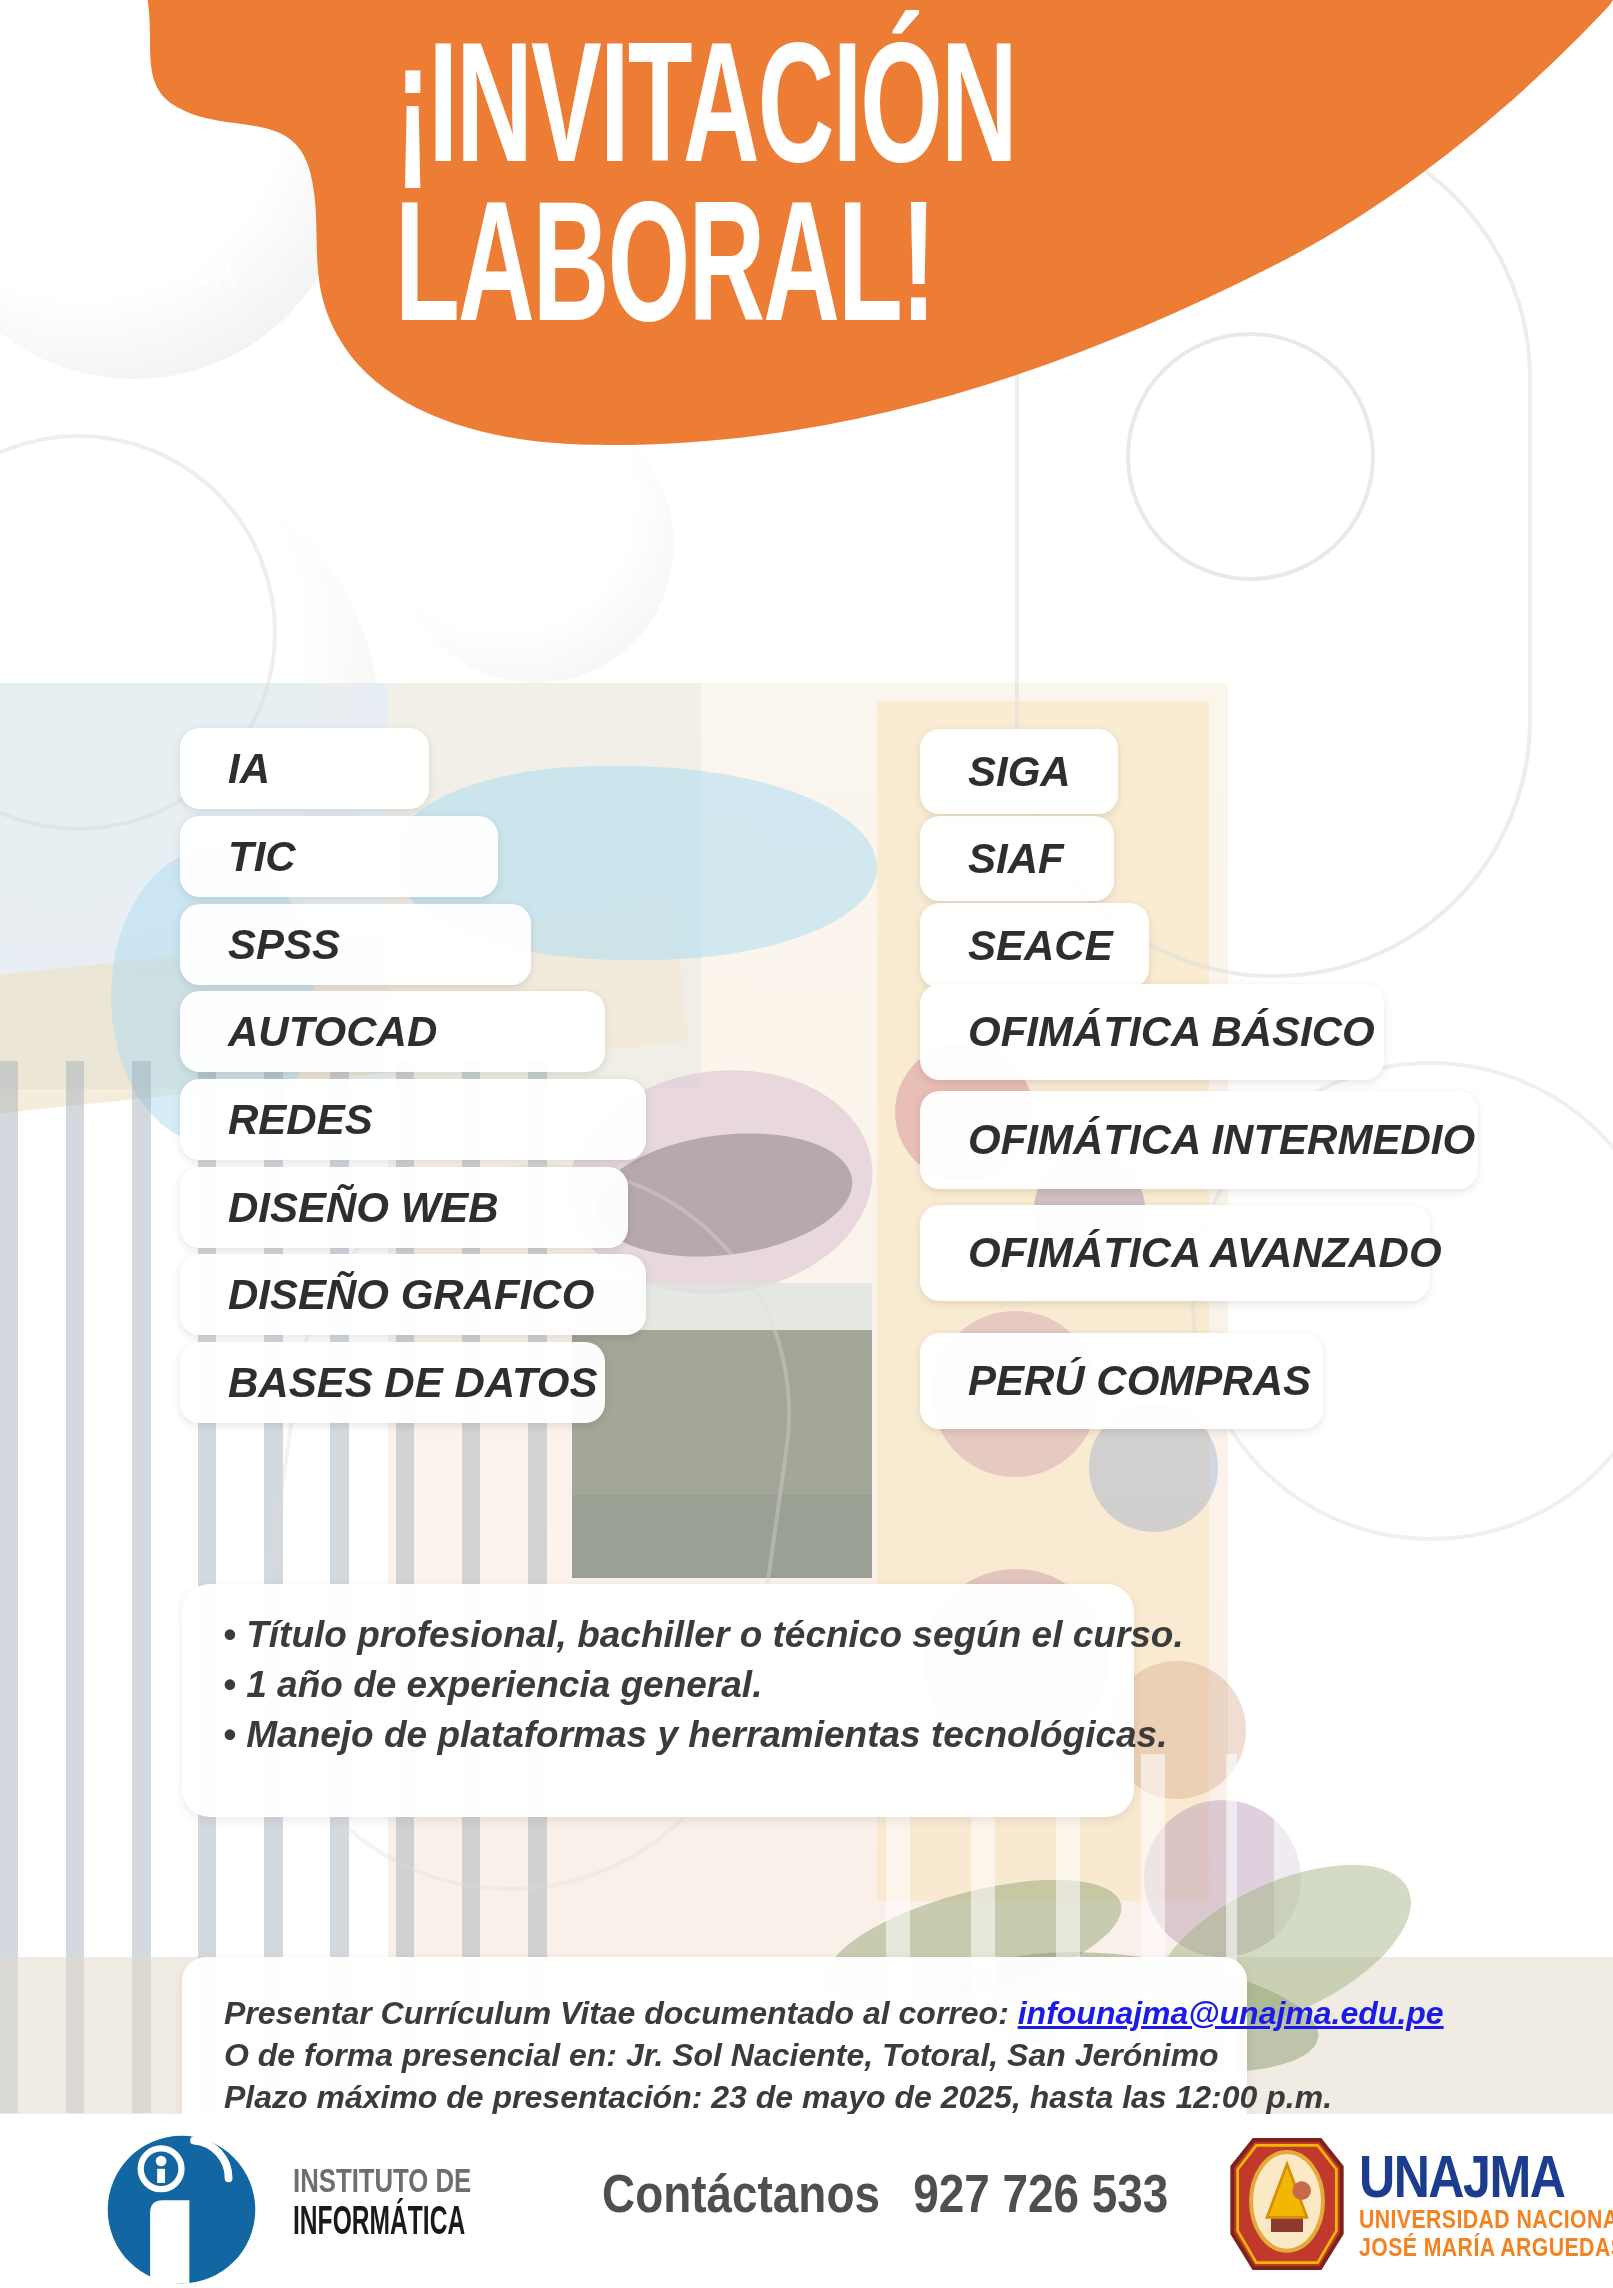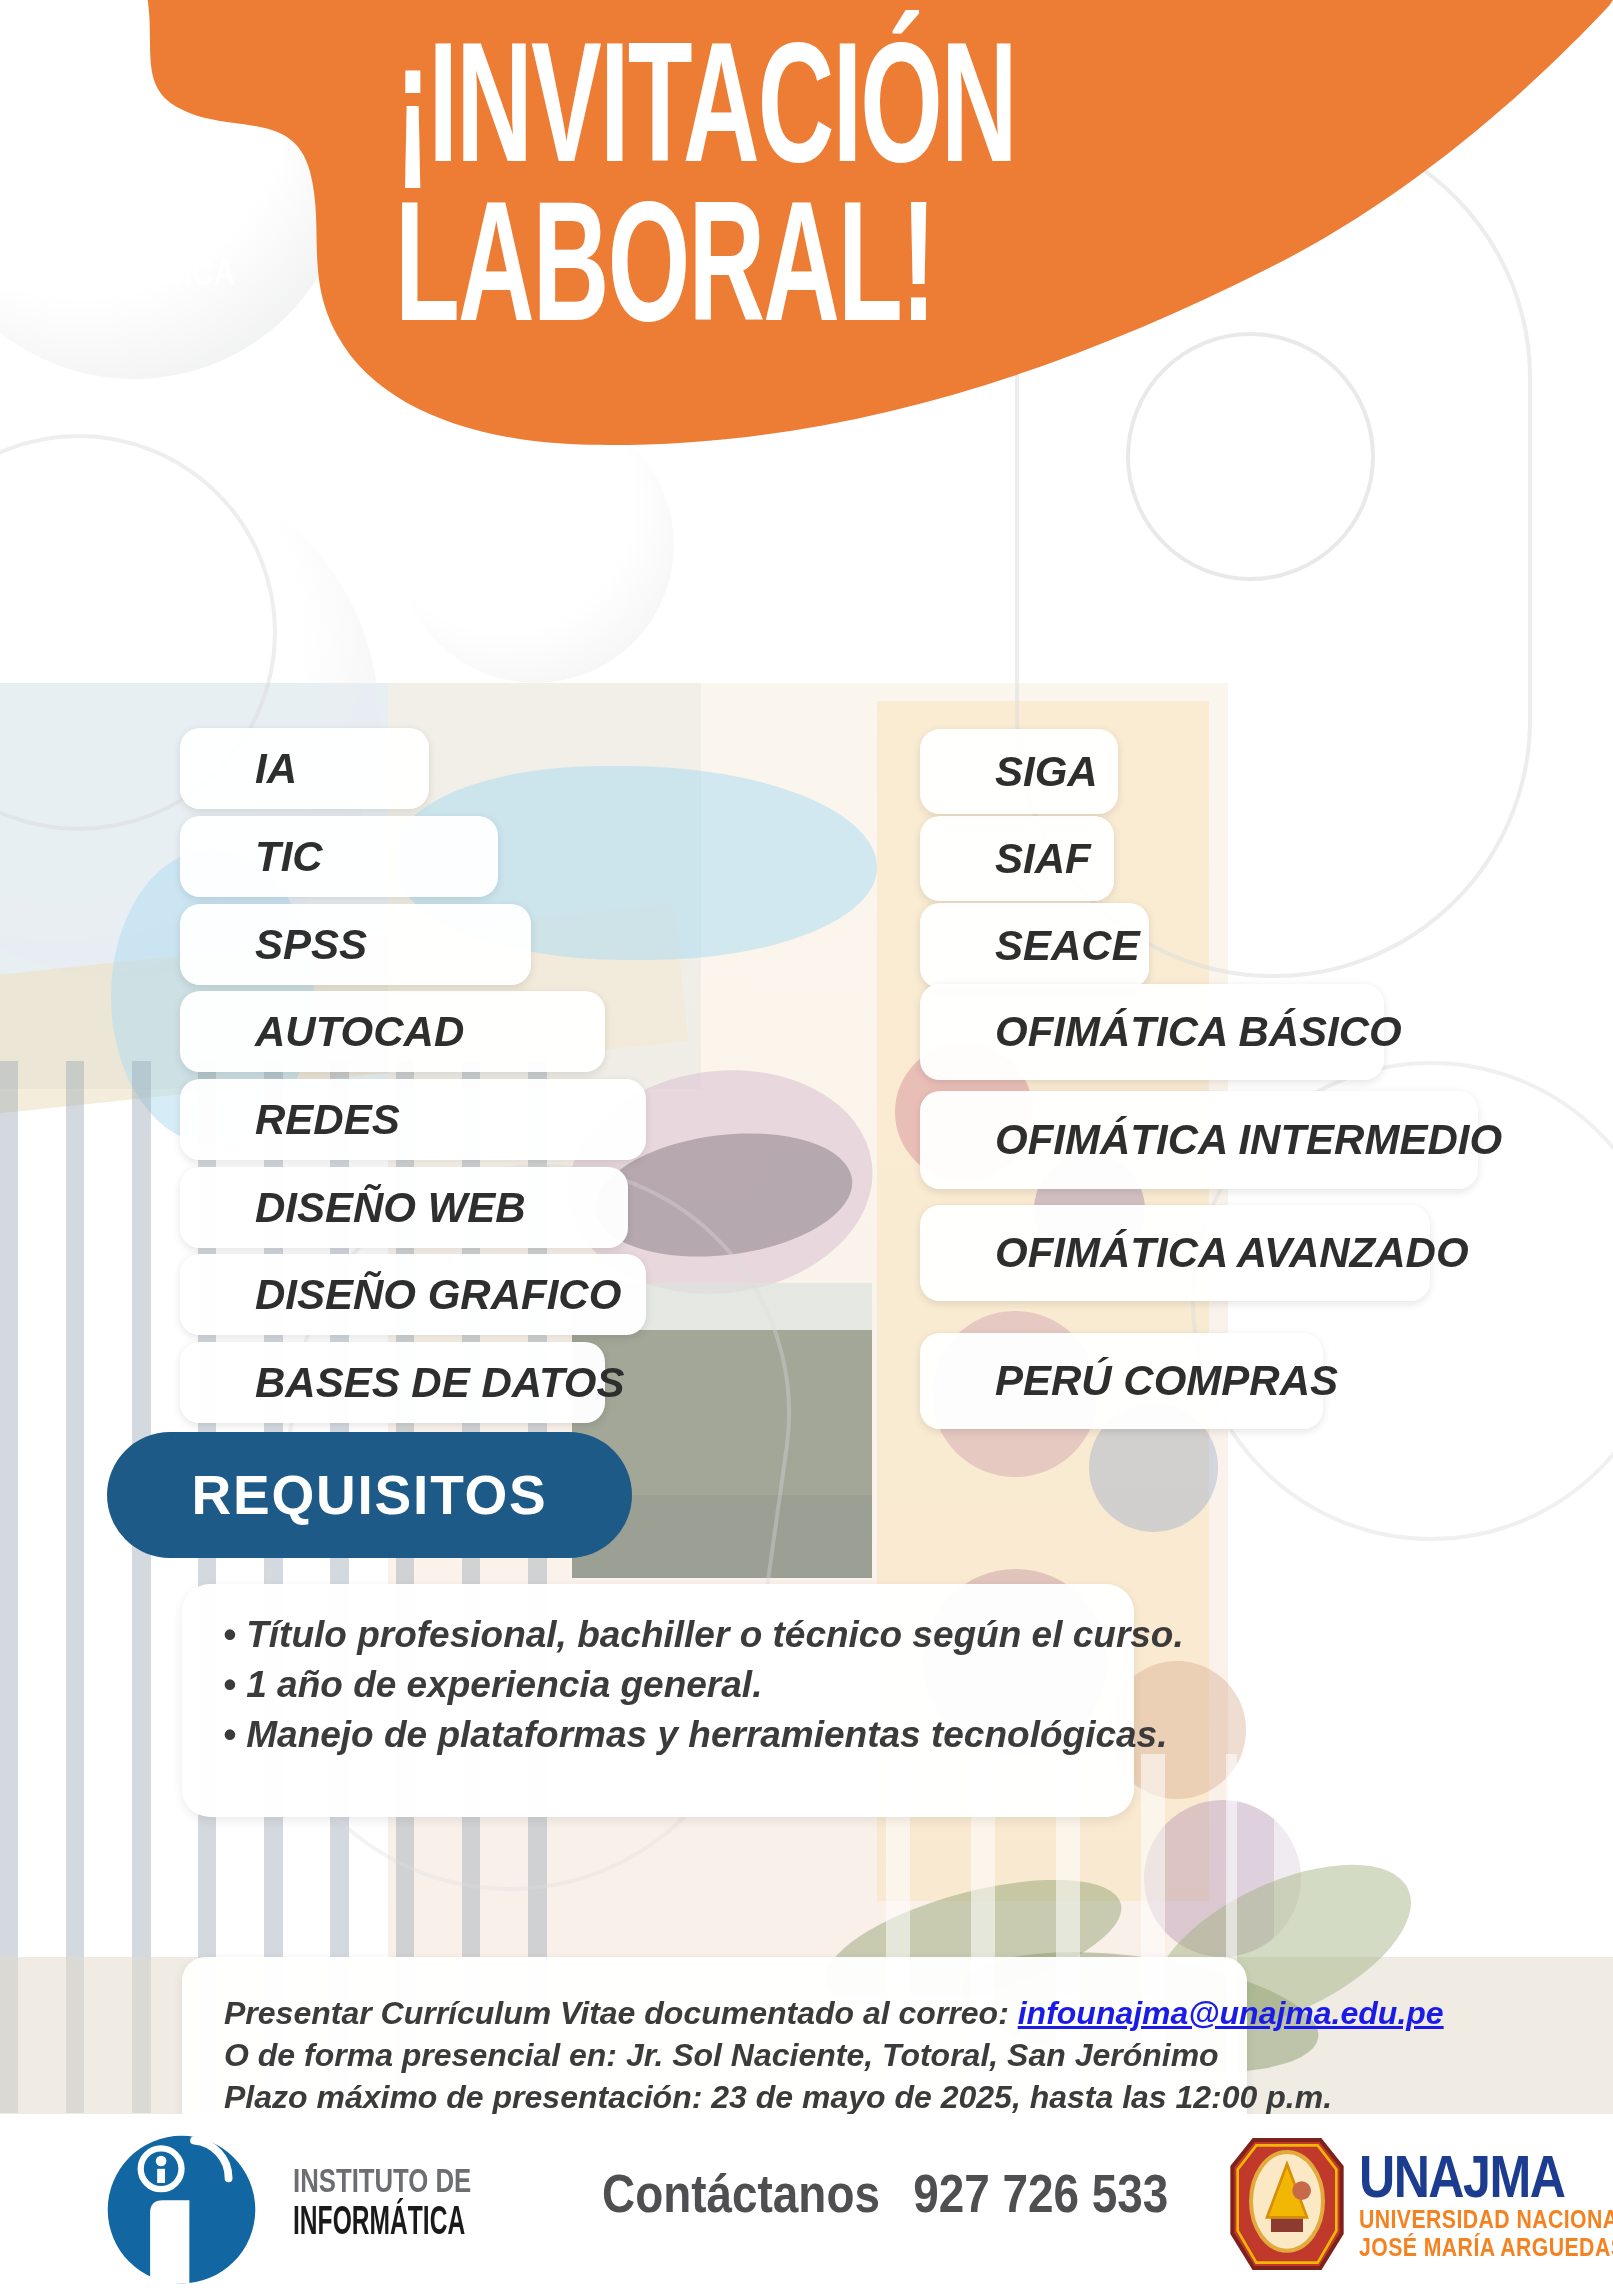--- a/index.html
+++ b/index.html
@@ -40,21 +40,21 @@
   .title{position:absolute;left:395px;top:22px;color:#ffffff;font-weight:bold;font-size:171px;
          line-height:159px;letter-spacing:-2.8px;transform:scaleX(.62);transform-origin:left top;white-space:nowrap;}
 
   
   .banner{position:absolute;left:103px;top:475px;width:1447px;height:212px;background:#1E5A87;border-radius:72px;
           color:#fff;font-weight:bold;text-align:center;padding-top:50px;font-size:54px;line-height:69px;}
 
   
   .chip{position:absolute;background:rgba(255,255,255,.96);border-radius:20px;box-shadow:0 2.8px 8.3px rgba(0,0,0,.10);
         font-style:italic;font-weight:bold;color:#2e2e2e;font-size:42px;display:flex;align-items:center;
-        padding-left:75px;white-space:nowrap;}
+        padding-left:48px;white-space:nowrap;}
   .cl0{left:180px;top:728px;width:249px;height:81px;}
   .cl1{left:180px;top:816px;width:318px;height:81px;}
   .cl2{left:180px;top:904px;width:351px;height:81px;}
   .cl3{left:180px;top:991px;width:425px;height:81px;}
   .cl4{left:180px;top:1079px;width:466px;height:81px;}
   .cl5{left:180px;top:1167px;width:448px;height:81px;}
   .cl6{left:180px;top:1254px;width:466px;height:81px;}
   .cl7{left:180px;top:1342px;width:425px;height:81px;}
   .cr0{left:920px;top:729px;width:198px;height:85px;}
   .cr1{left:920px;top:816px;width:194px;height:85px;}
@@ -190,23 +190,20 @@
         <span>OFIMÁTICA INTERMEDIO</span>
       </div>
     <div class="chip cr5">
         <span>OFIMÁTICA AVANZADO</span>
       </div>
     <div class="chip cr6">
         <span>PERÚ COMPRAS</span>
       </div>
   </div>
 
-  <div class="req-pill">
-    <span>REQUISITOS</span>
-  </div>
   <div class="req-card">
     <div class="req-line">• Título profesional, bachiller o técnico según el curso.</div>
     <div class="req-line">• 1 año de experiencia general.</div>
     <div class="req-line">• Manejo de plataformas y herramientas tecnológicas.</div>
   </div>
 
   <div class="contact-card">
     <div class="contact-line">
       <span>Presentar Currículum Vitae documentado al correo: </span><a class="email" href="infounajma@unajma.edu.pe">infounajma@unajma.edu.pe</a>
     </div>

